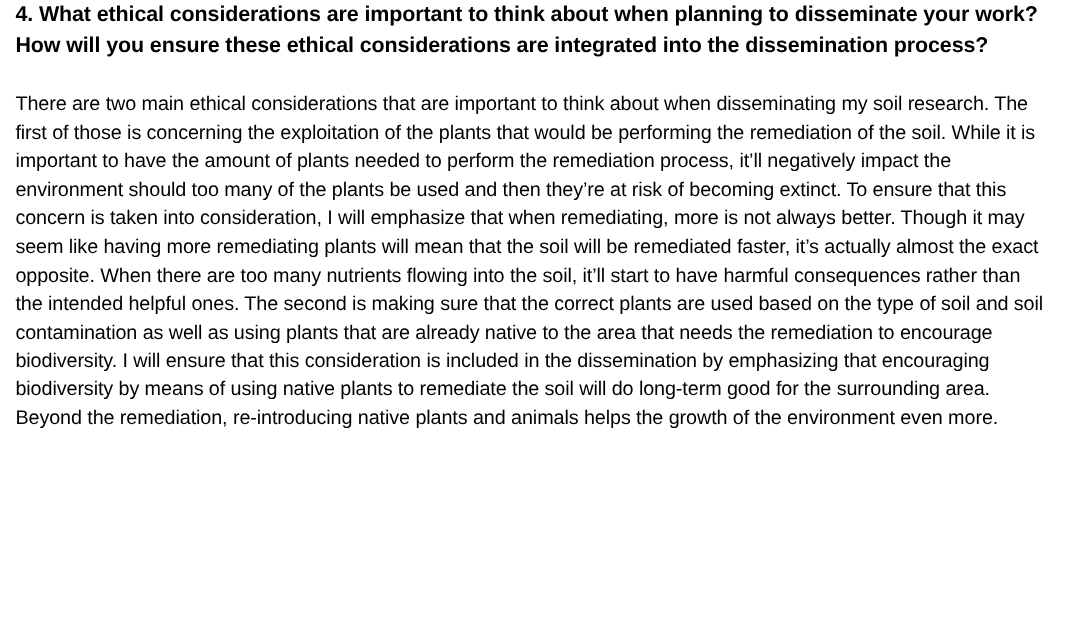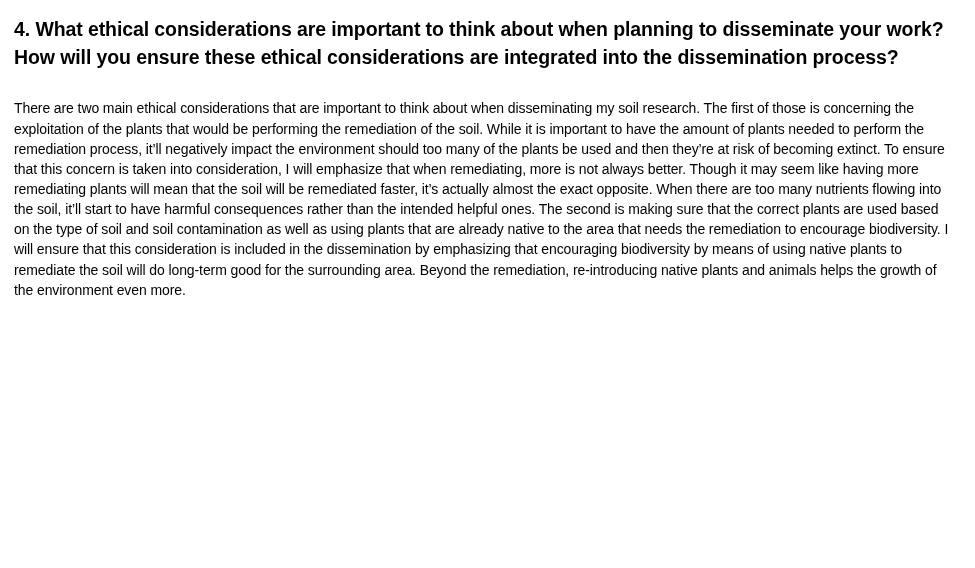--- a/index.html
+++ b/index.html
@@ -11,36 +11,36 @@
     width: 975px;
     height: 568px;
     font-family: "Liberation Sans", sans-serif;
     color: #000000;
     overflow: hidden;
   }
   .page {
     box-sizing: border-box;
     width: 975px;
     height: 568px;
-    padding: 16px 22px 0 14px;
+    padding: 0 22px 0 14px;
     background: #ffffff;
   }
   .question {
     font-size: 19.5px;
     font-weight: bold;
     line-height: 1.42;
     letter-spacing: -0.1px;
     margin: 0;
     color: #000000;
   }
   .spacer {
     height: 27px;
   }
   .answer {
-    font-size: 14px;
+    font-size: 18px;
     font-weight: normal;
     line-height: 1.44;
     letter-spacing: -0.1px;
     margin: 0;
     color: #000000;
     text-align: left;
   }
 </style>
 </head>
 <body>

